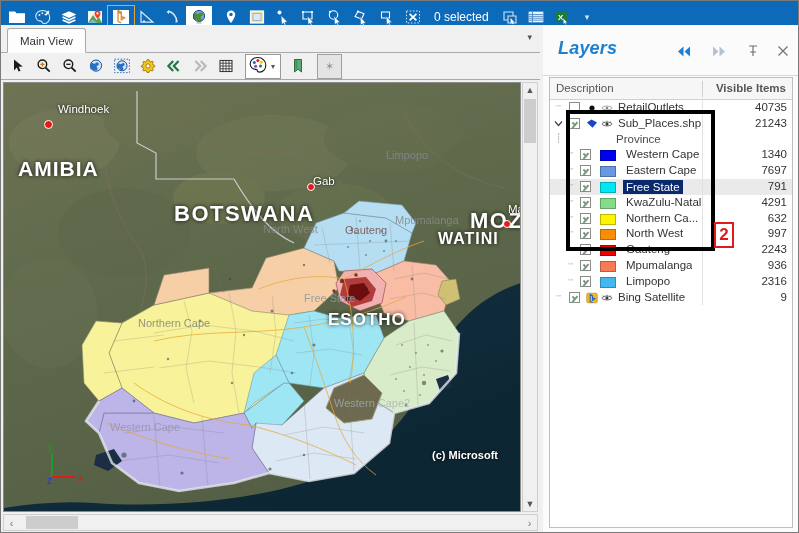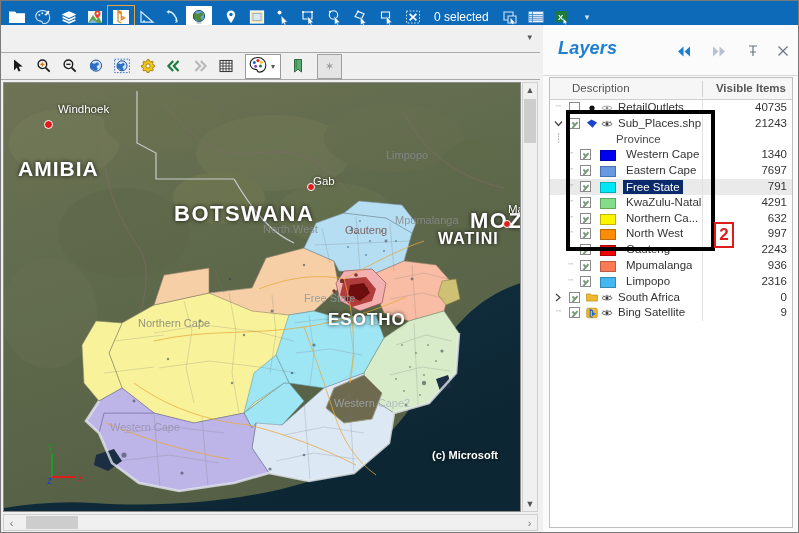--- a/index.html
+++ b/index.html
@@ -74,21 +74,21 @@
   .splitter{position:absolute;left:539px;top:24px;width:3px;height:509px;background:#f0f0f0;}
 
   
   .layers{position:absolute;left:542px;top:24px;width:256px;height:509px;background:#fbfbfb;box-sizing:border-box;}
   .layers-head{position:absolute;left:0;top:0;width:256px;height:50px;background:#fbfbfb;border-bottom:1px solid #d8d8d8;font-style:italic;}
   .layers-title{position:absolute;left:15px;top:13px;color:#1d7fd0;font-size:18px;font-weight:bold;letter-spacing:.2px;}
   .lh-icon{position:absolute;top:17px;width:18px;height:18px;display:flex;align-items:center;justify-content:center;}
 
   .tree-box{position:absolute;left:6px;top:52px;width:244px;height:451px;background:#fff;border:1px solid #bfbfbf;box-sizing:border-box;overflow:hidden;}
   .col-head{position:relative;height:22px;background:#f6f6f6;border-bottom:1px solid #d0d0d0;box-sizing:border-box;}
-  .col-head .ch{position:absolute;top:4px;color:#555;font-size:11.5px;margin-left:16px;}
+  .col-head .ch{position:absolute;top:4px;color:#555;font-size:11.5px;}
   .col-head .ch-desc{left:6px;}
   .col-head .ch-vis{right:6px;font-weight:bold;}
   .col-div{position:absolute;left:152px;top:3px;width:1px;height:16px;background:#d0d0d0;}
 
   .rows{position:relative;}
   .row{position:relative;height:15.8px;box-sizing:border-box;}
   .row.sel-bg{background:#eaeaea;}
   .r-guide{position:absolute;color:#999;font-size:9px;top:1px;letter-spacing:-1px;}
   .r-exp{position:absolute;left:3px;top:2px;width:10px;height:11px;color:#444;font-size:9px;display:flex;align-items:center;justify-content:center;}
   .r-chk{position:absolute;top:2px;width:11px;height:11px;border:1px solid #8a8a8a;background:#fff;box-sizing:border-box;}
@@ -263,20 +263,23 @@
           <rect x="3" y="2" width="11" height="11" fill="#1d7a3f"></rect>
           <text x="5" y="10.5" font-size="8" font-weight="bold" fill="#fff" font-family="sans-serif">X</text>
           <path d="M10 9l4.5 4.6-1.8.1.8 1.6-1 .4-.8-1.6-1.3 1.1z" fill="#fff" stroke="#0d6ab8" stroke-width=".5"></path>
         </svg>
     </div>
 
     <div class="tb-caret">▾</div>
   </div>
 
   <div class="tabstrip">
+    <div class="tab">
+      <span>Main View</span>
+    </div>
     <div class="tabstrip-caret">▾</div>
   </div>
 
   <div class="maptoolbar">
     <div class="mt-btn">
       <svg width="16" height="16" viewBox="0 0 16 16">
           <path d="M4 1.6v11l2.8-3 1.8 4 1.9-.85-1.8-3.9 4-.25z" fill="#1a1a1a"></path>
         </svg>
     </div>
     <div class="mt-btn">
@@ -731,43 +734,20 @@
         </div>
         <div class="row">
           <span class="r-guide" style="left:18px">┈</span>
           <span class="r-chk on" style="left:30px"></span>
           <span class="r-swatch" style="left:50px;background:#44b6f0"></span>
           <span class="r-label" style="left:76px">Limpopo</span>
           <span class="r-vdiv"></span>
           <span class="r-count">2316</span>
         </div>
 
-        <div class="row">
-          <span class="r-exp">
-            <svg width="9" height="9" viewBox="0 0 9 9">
-                <path d="M2 1l4 3.5-4 3.5" fill="none" stroke="#444" stroke-width="1.2"></path>
-              </svg>
-          </span>
-          <span class="r-chk on" style="left:19px"></span>
-          <span class="r-ico" style="left:36px">
-            <svg width="13" height="11" viewBox="0 0 13 11">
-                <path d="M.6 1.6h4.2l1 1.3h6.6V9.4H.6z" fill="#f0b830" stroke="#b8860b" stroke-width=".7"></path>
-              </svg>
-          </span>
-          <span class="r-ico" style="left:51px">
-            <svg width="14" height="10" viewBox="0 0 14 10">
-                <path d="M1 5c2-3 10-3 12 0-2 3-10 3-12 0z" fill="none" stroke="#3a3a3a" stroke-width=".9"></path>
-                <circle cx="7" cy="5" r="1.8" fill="#3a3a3a"></circle>
-                <path d="M2 2.2l1.2 1M11.6 2.2l-1.2 1M7 1.2v1.2" stroke="#3a3a3a" stroke-width=".8"></path>
-              </svg>
-          </span>
-          <span class="r-label" style="left:68px">South Africa</span>
-          <span class="r-vdiv"></span>
-          <span class="r-count">0</span>
-        </div>
 
         <div class="row">
           <span class="r-guide" style="left:6px">┈</span>
           <span class="r-chk on" style="left:19px"></span>
           <span class="r-ico" style="left:36px">
             <svg width="13" height="12" viewBox="0 0 13 12">
                 <rect x=".8" y=".8" width="11.4" height="10.4" rx="1.6" fill="#f0b830" stroke="#b8860b" stroke-width=".7"></rect>
                 <path d="M4.5 2.6l2.6 1.1v4.8l2.6-1.5-2.6-1.2V3.7L4.5 2.2v7.6l2.6 1.2" fill="none" stroke="#1b63d0" stroke-width="1.1"></path>
               </svg>
           </span>

